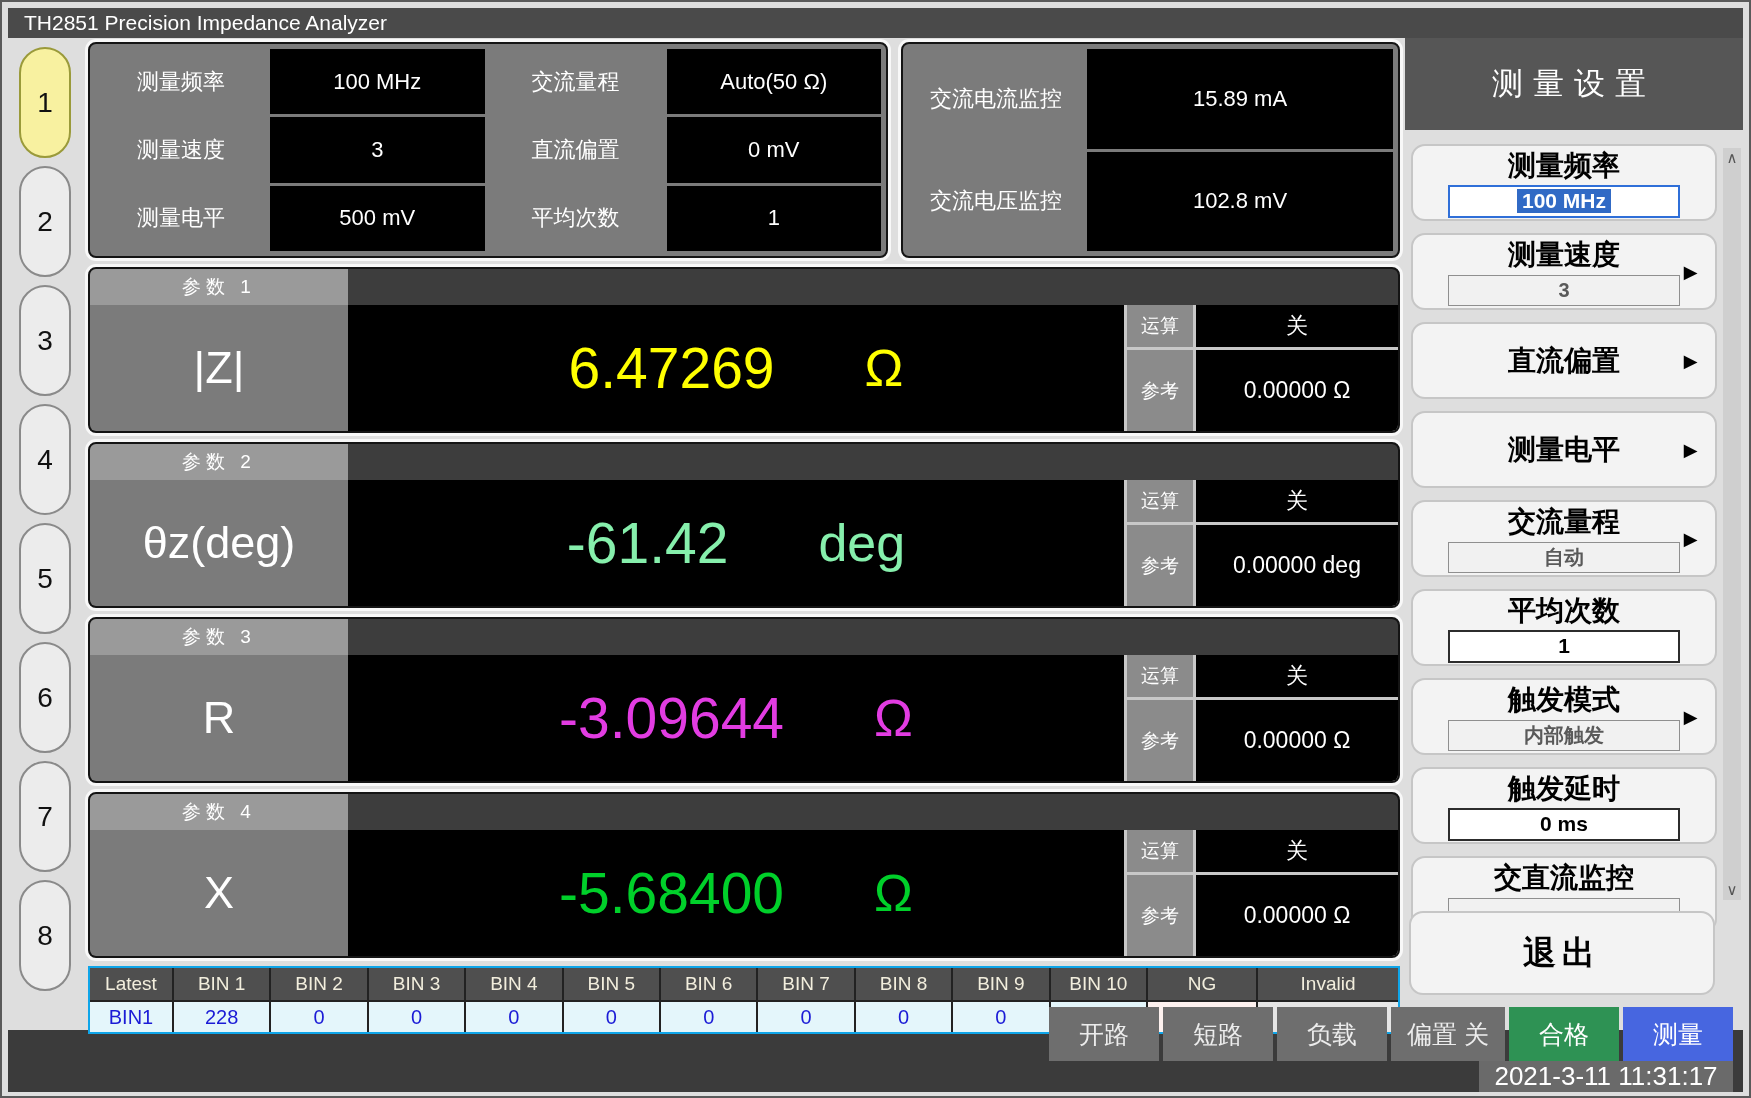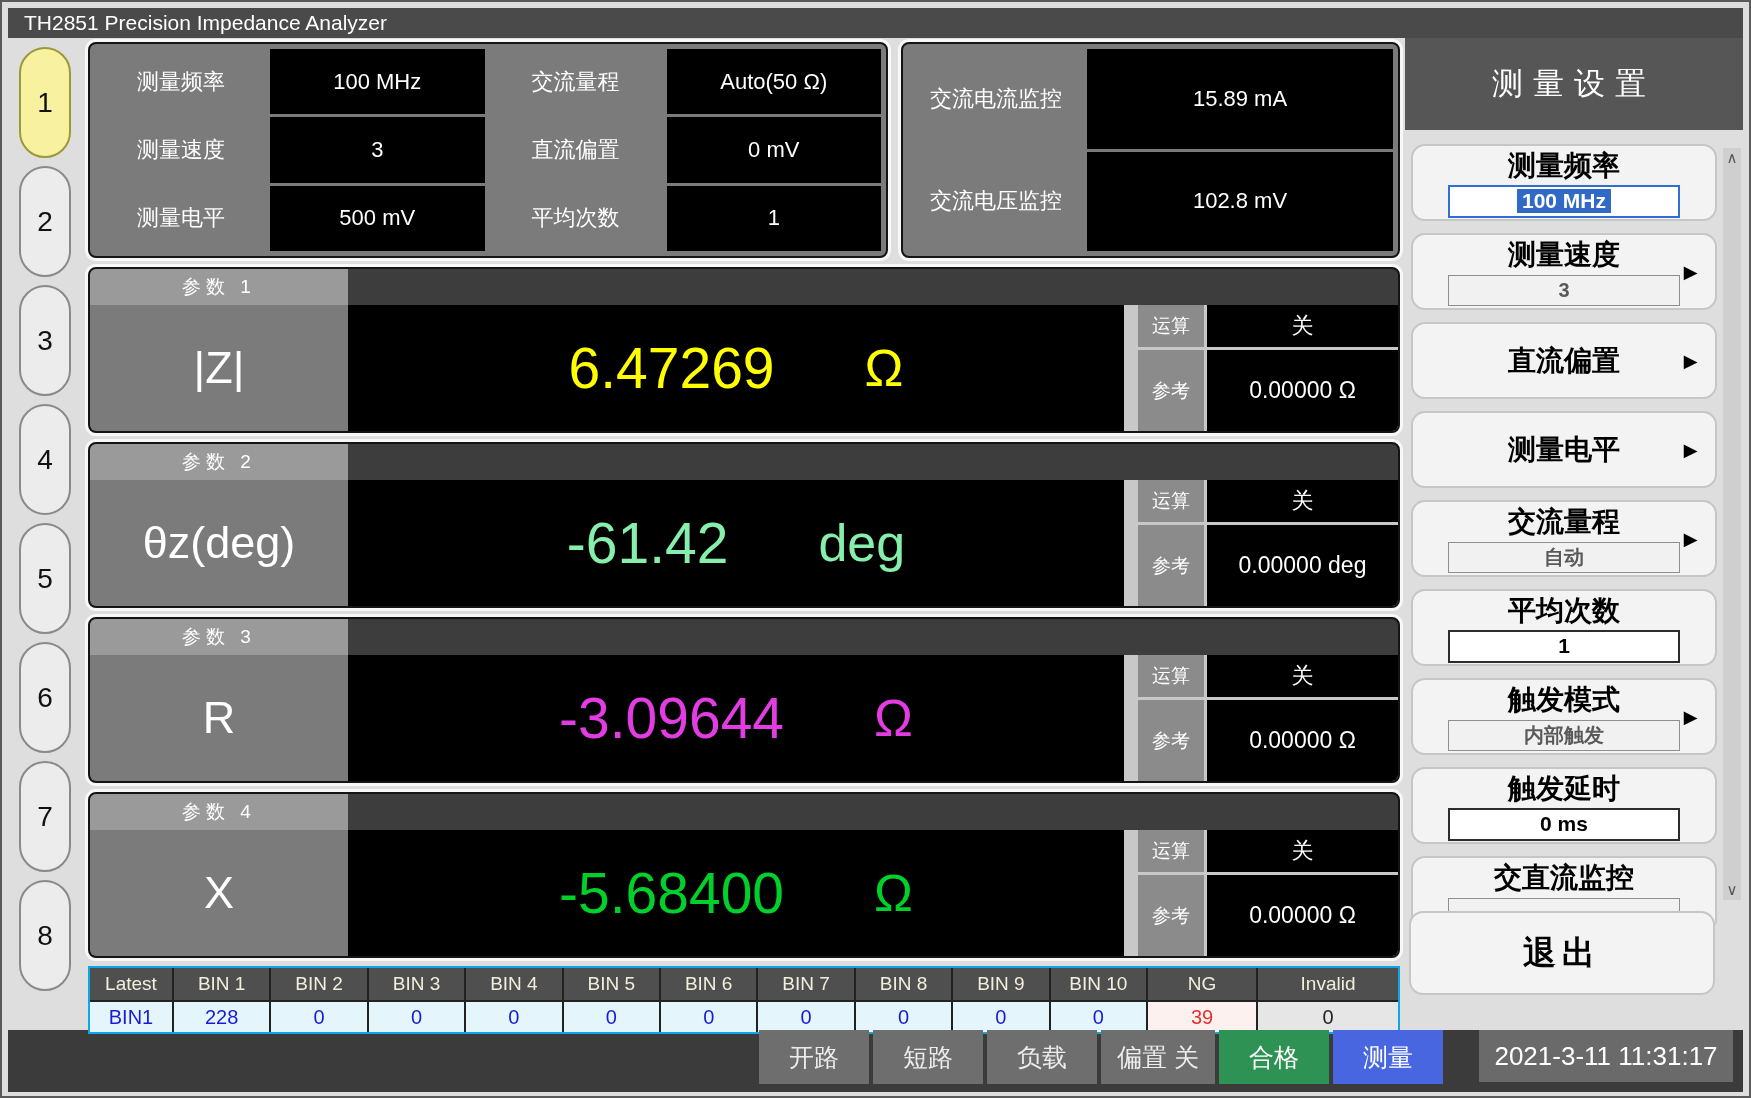--- a/index.html
+++ b/index.html
@@ -31,21 +31,21 @@
            overflow:hidden; display:flex; flex-direction:column; }
   .panel-header { height:36px; background:#3d3d3d; display:flex; flex:0 0 36px; }
   .panel-tab { width:258px; background:#9a9a9a; color:#fff; font-size:19px; letter-spacing:5px;
                display:flex; align-items:center; justify-content:center; }
   .panel-body { flex:1; display:flex; }
   .p-name { width:258px; background:#7b7b7b; color:#fff; font-size:45px; display:flex; align-items:center; justify-content:center; }
   .p-valuearea { flex:1; display:flex; align-items:center; justify-content:center; gap:90px; }
   .p-num { font-size:57px; }
   .p-unit { font-size:52px; }
   .p-ops { width:274px; display:grid; grid-template-columns:66px 1fr; grid-template-rows:42px 1fr;
-           gap:3px; background:#c8c8c8; padding-left:14px; }
+           gap:3px; background:#c8c8c8; padding-left:3px; }
   .op-label { background:#8b8b8b; color:#fff; font-size:19px; display:flex; align-items:center; justify-content:center; }
   .op-value { background:#000; color:#fff; font-size:22px; display:flex; align-items:center; justify-content:center; text-align:center; }
   .op-value.ref { font-size:23px; padding:0 30px; line-height:1.35;text-align:center; }
 
   
   .bin-table { width:100%; border:2px solid #0ea5e9; background:#222; display:grid;
                grid-template-columns:82px repeat(10,1fr) 108px 140px; grid-template-rows:32px 30px; gap:2px; }
   .bin-h { background:#4f4f4f; color:#f2eedd; font-size:19px; display:flex; align-items:center; justify-content:center; }
   .bin-v { background:#e4f6fb; color:#1b1bd6; font-size:20px; display:flex; align-items:center; justify-content:center; }
   .bin-v.ng { background:#fdf1ef; color:#e63030; }
@@ -68,22 +68,22 @@
   .m-input .sel { background:#316ac5; color:#fff; padding:0 5px; }
   .m-arrow { position:absolute; right:13px; top:50%; transform:translateY(-50%); font-size:23px; color:#000; }
   .scrollbar { position:absolute; right:2px; top:110px; height:752px; width:18px; background:#cfcfcf;
                display:flex; flex-direction:column; justify-content:space-between; align-items:center; }
   .scroll-arrow { font-size:15px; color:#555; height:20px; line-height:20px; cursor:pointer; }
   .exit-btn { position:absolute; left:4px; right:28px; bottom:35px; height:84px; background:#f3f3f3;
               border:2px solid #c6c6c6; border-radius:14px; font-size:33px; font-weight:700; color:#000;
               display:flex; align-items:center; justify-content:center; letter-spacing:6px; z-index:3; cursor:pointer; }
 
   
-  .statusbar { height:62px; background:#3b3b3b; display:flex; align-items:flex-start; justify-content:flex-end;
-               gap:6px; padding-right:10px; }
+  .statusbar { height:62px; background:#3b3b3b; display:flex; align-items:flex-end; justify-content:flex-end;
+               gap:0; padding-right:10px;flex-direction:column; }
   .sbtn { height:54px; min-width:110px; background:#6e6e6e; color:#ececec; font-size:25px;
           display:flex; align-items:center; justify-content:center; padding:0 16px; cursor:pointer; }
   .sbtn.green { background:#2e9254; color:#fff; }
   .sbtn.blue  { background:#4766e0; color:#fff;font-family:Liberation Mono, monospace; }
   .timestamp { height:52px; width:254px; background:#6a6a6a; color:#fff; font-size:26px; margin-left:30px;
                display:flex; align-items:center; justify-content:center; }
 </style>
 </head>
 <body>
 

